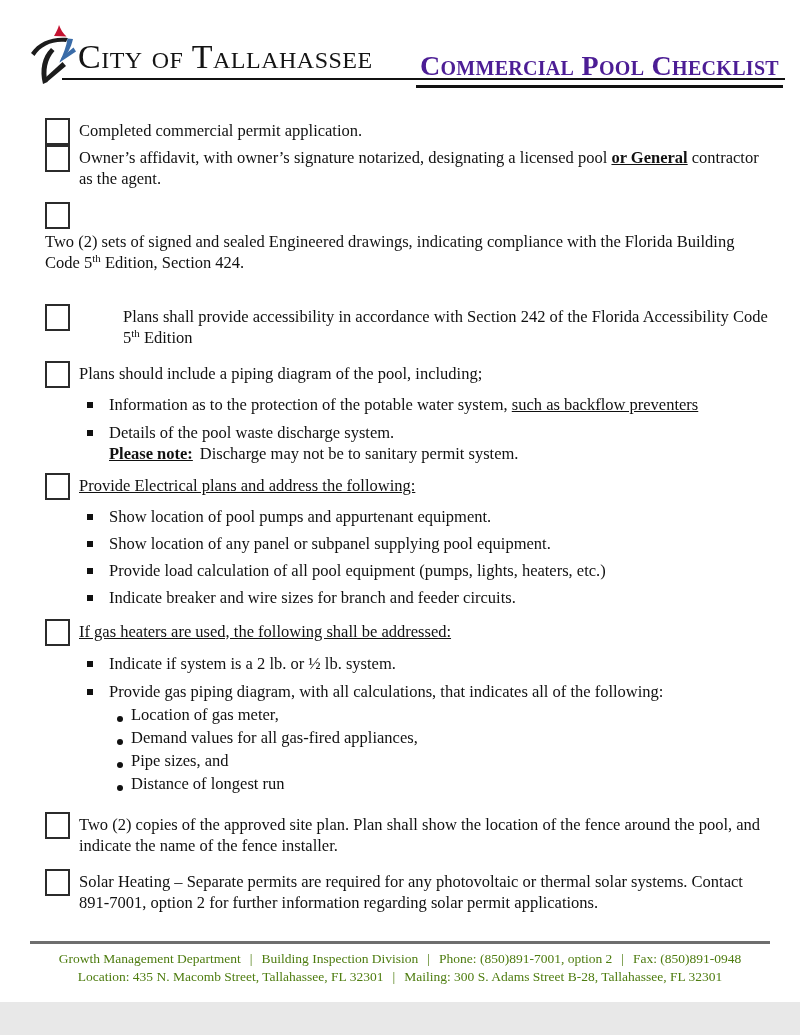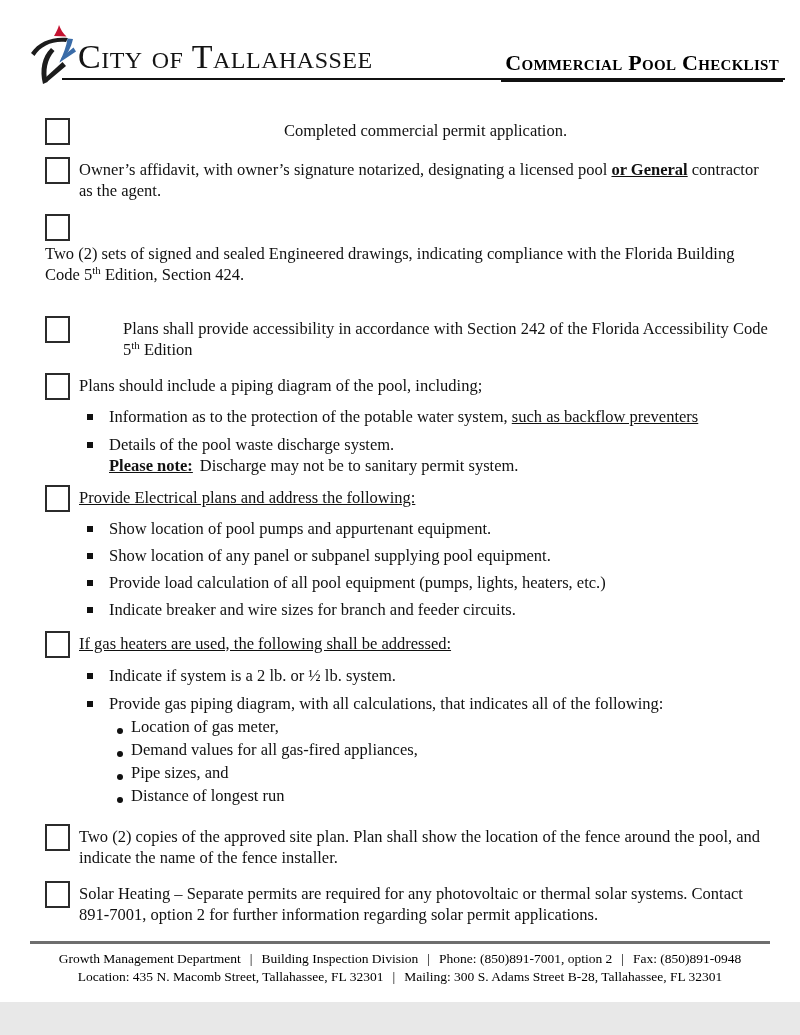--- a/index.html
+++ b/index.html
@@ -14,34 +14,34 @@
   }
   
   .logo{position:absolute;top:24px;left:30px;width:60px;height:62px;}
   .brand{
     position:absolute;top:38px;left:78px;
     font-variant:small-caps;font-size:34px;line-height:38px;
     letter-spacing:.5px;color:#141414;white-space:nowrap;
   }
   .doc-title{
     position:absolute;top:50px;right:17px;
-    font-variant:small-caps;font-weight:bold;font-size:22px;
-    letter-spacing:.3px;color:#000000;white-space:nowrap;
+    font-variant:small-caps;font-weight:bold;font-size:28px;
+    letter-spacing:.3px;color:#4c1d95;white-space:nowrap;
     border-bottom:3px solid #111;padding:0 4px 3px 4px;
   }
   .header-rule{position:absolute;top:78px;left:62px;right:15px;height:2px;background:#111;}
   
   .checklist{position:absolute;top:112px;left:45px;right:28px;font-size:16.5px;line-height:21px;}
   .row{display:flex;align-items:flex-start;}
   .box{
     flex:none;width:21px;height:23px;border:2px solid #2b2b2b;
     margin-right:9px;margin-top:0;background:#fff;cursor:pointer;
   }
   .itx{flex:1;padding-top:2px;}
-  .m-item1{margin-top:6px;margin-bottom:12px;text-align:center;}
+  .m-item1{margin-top:6px;margin-bottom:0;}
   .m-item2{margin-bottom:13px;}
   .m-item3{margin-bottom:31px;flex-direction:column;}
   .m-item4{margin-bottom:13px;gap:44px;}
   .m-item6{margin-top:9px;}
   .m-item7{margin-top:11px;}
   .m-item8{margin-top:18px;}
   .m-item9{margin-top:13px;}
   .emph{font-weight:bold;text-decoration:underline;}
   .uline{text-decoration:underline;}
   .note-label{font-weight:bold;text-decoration:underline;}
@@ -57,21 +57,21 @@
   .dot{
     flex:none;width:6px;height:6px;background:#111;border-radius:50%;
     margin:8px 8px 0 0;
   }
   .b1 .btx,.b2 .btx{flex:1;}
   .mt7{margin-top:7px;justify-content:flex-end;}
   
   .footer{position:absolute;top:941px;left:30px;right:30px;}
   .footer-rule{height:3px;background:#6e6e6e;margin-bottom:6px;}
   .f-line{
-    text-align:center;font-size:13.5px;line-height:18px;color:#000000;white-space:nowrap;
+    text-align:center;font-size:13.5px;line-height:18px;color:#4d7c0f;white-space:nowrap;
   }
   .f-sep{margin:0 9px;}
   .f-bottom{position:relative;margin-top:12px;height:16px;font-size:11px;color:#222;}
   .f-form{position:absolute;left:50px;top:2px;letter-spacing:.2px;}
   .f-obsolete{position:absolute;left:300px;top:2px;letter-spacing:.2px;}
   .f-page{position:absolute;right:15px;top:0;font-size:13.5px;}
 </style>
 </head>
 <body>
 

